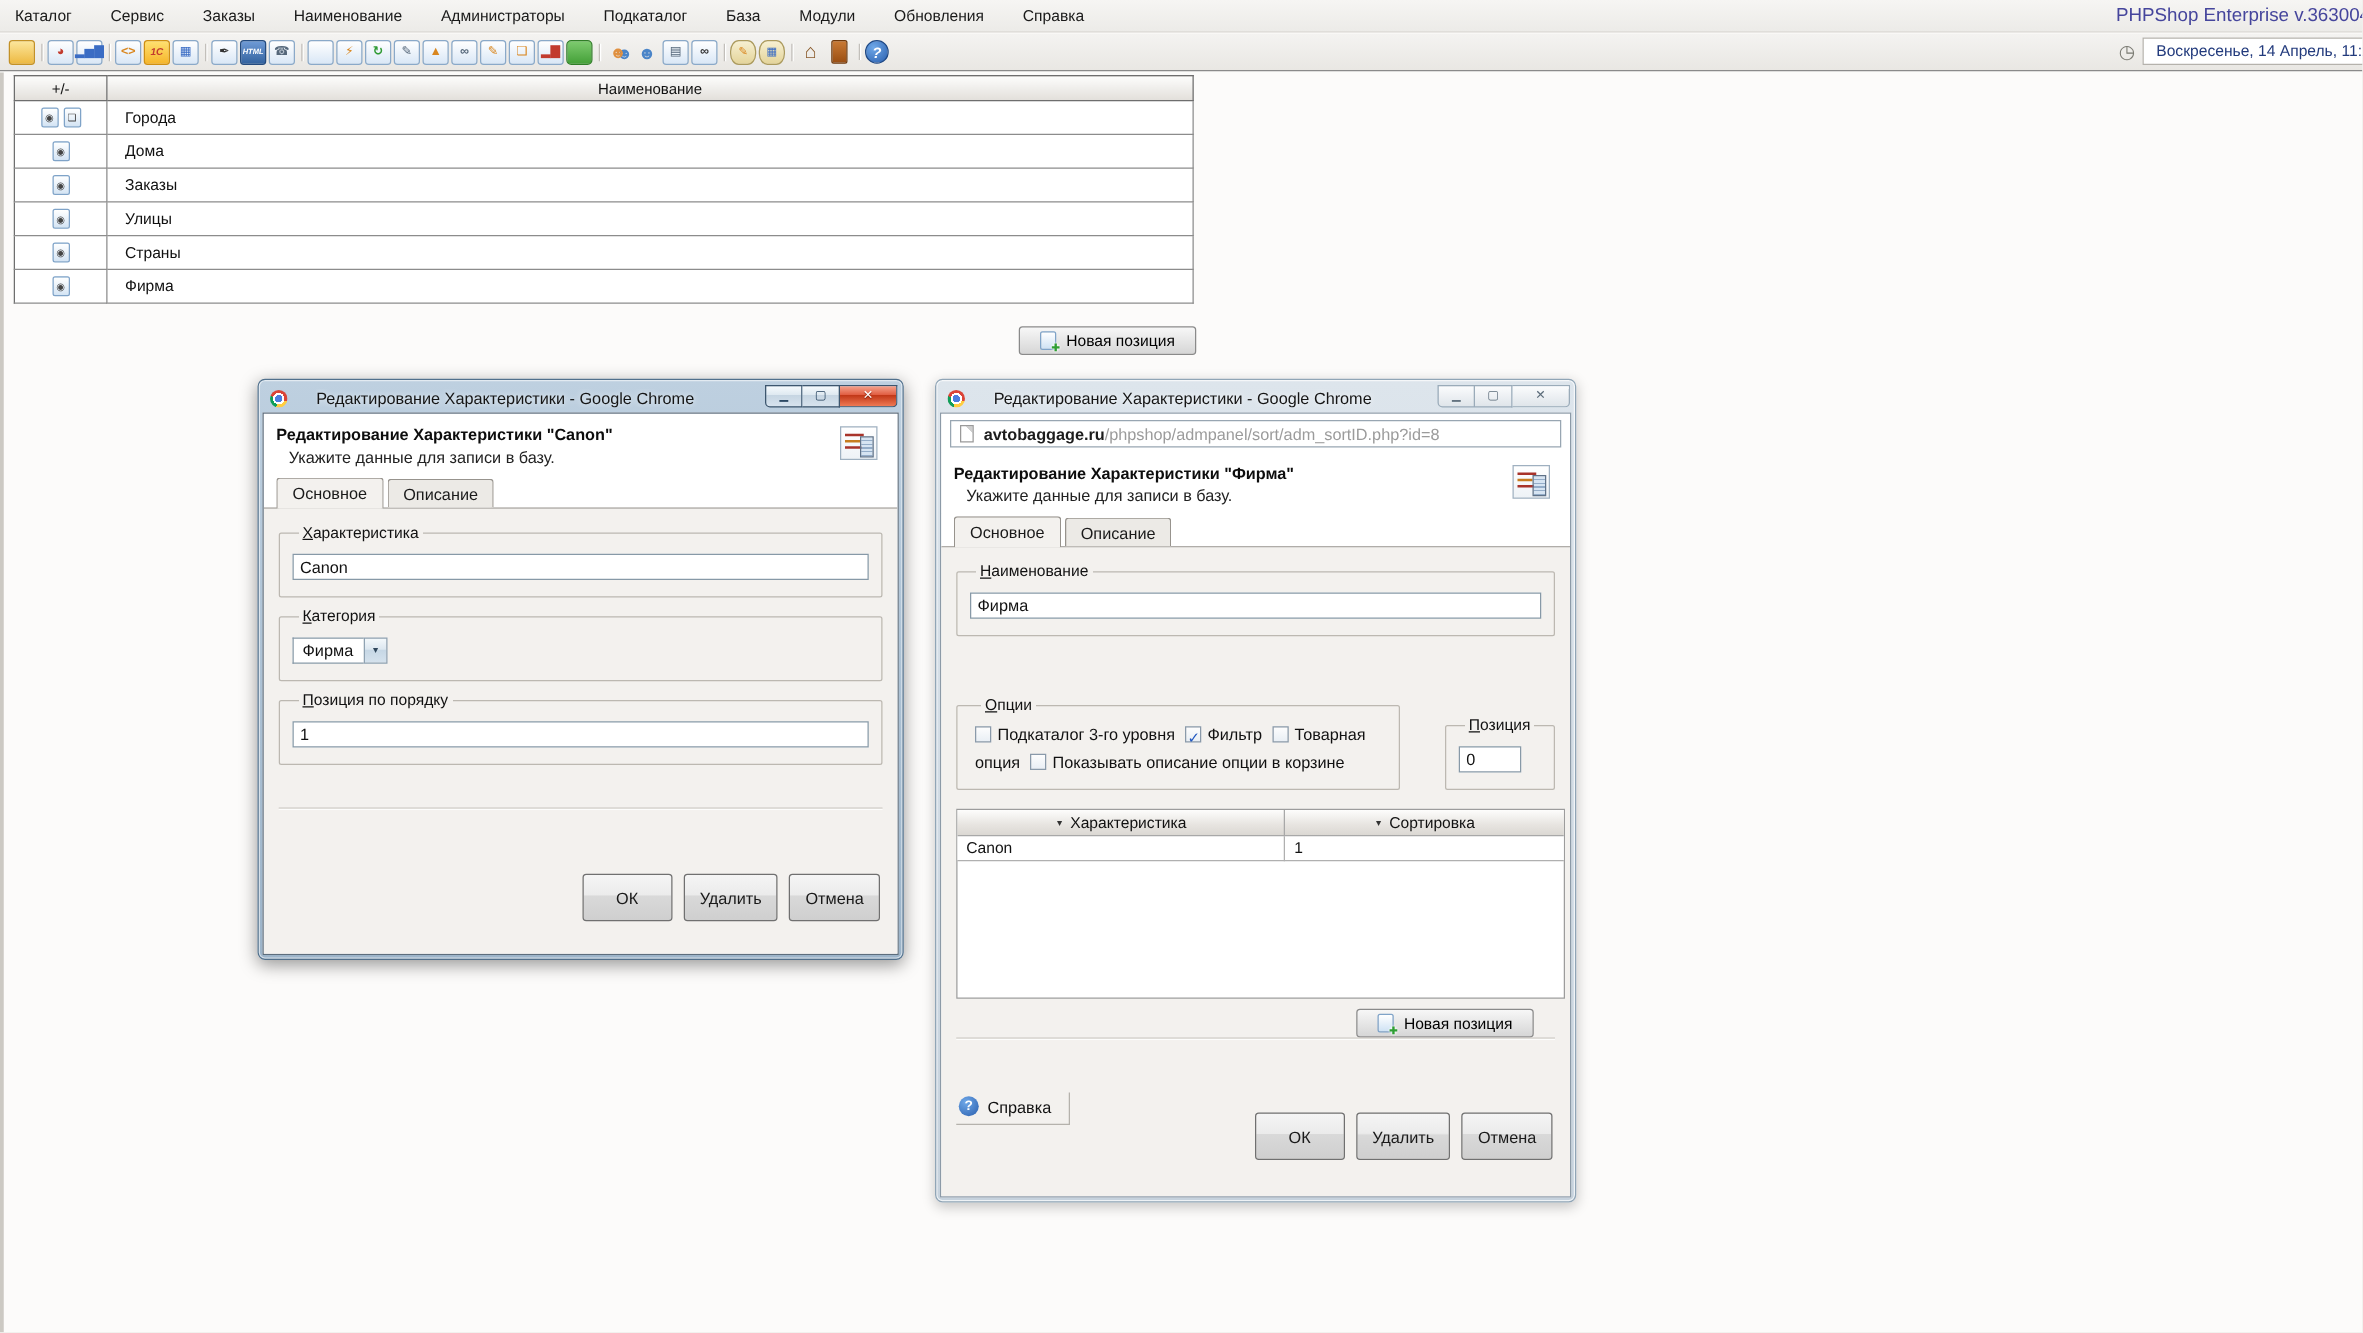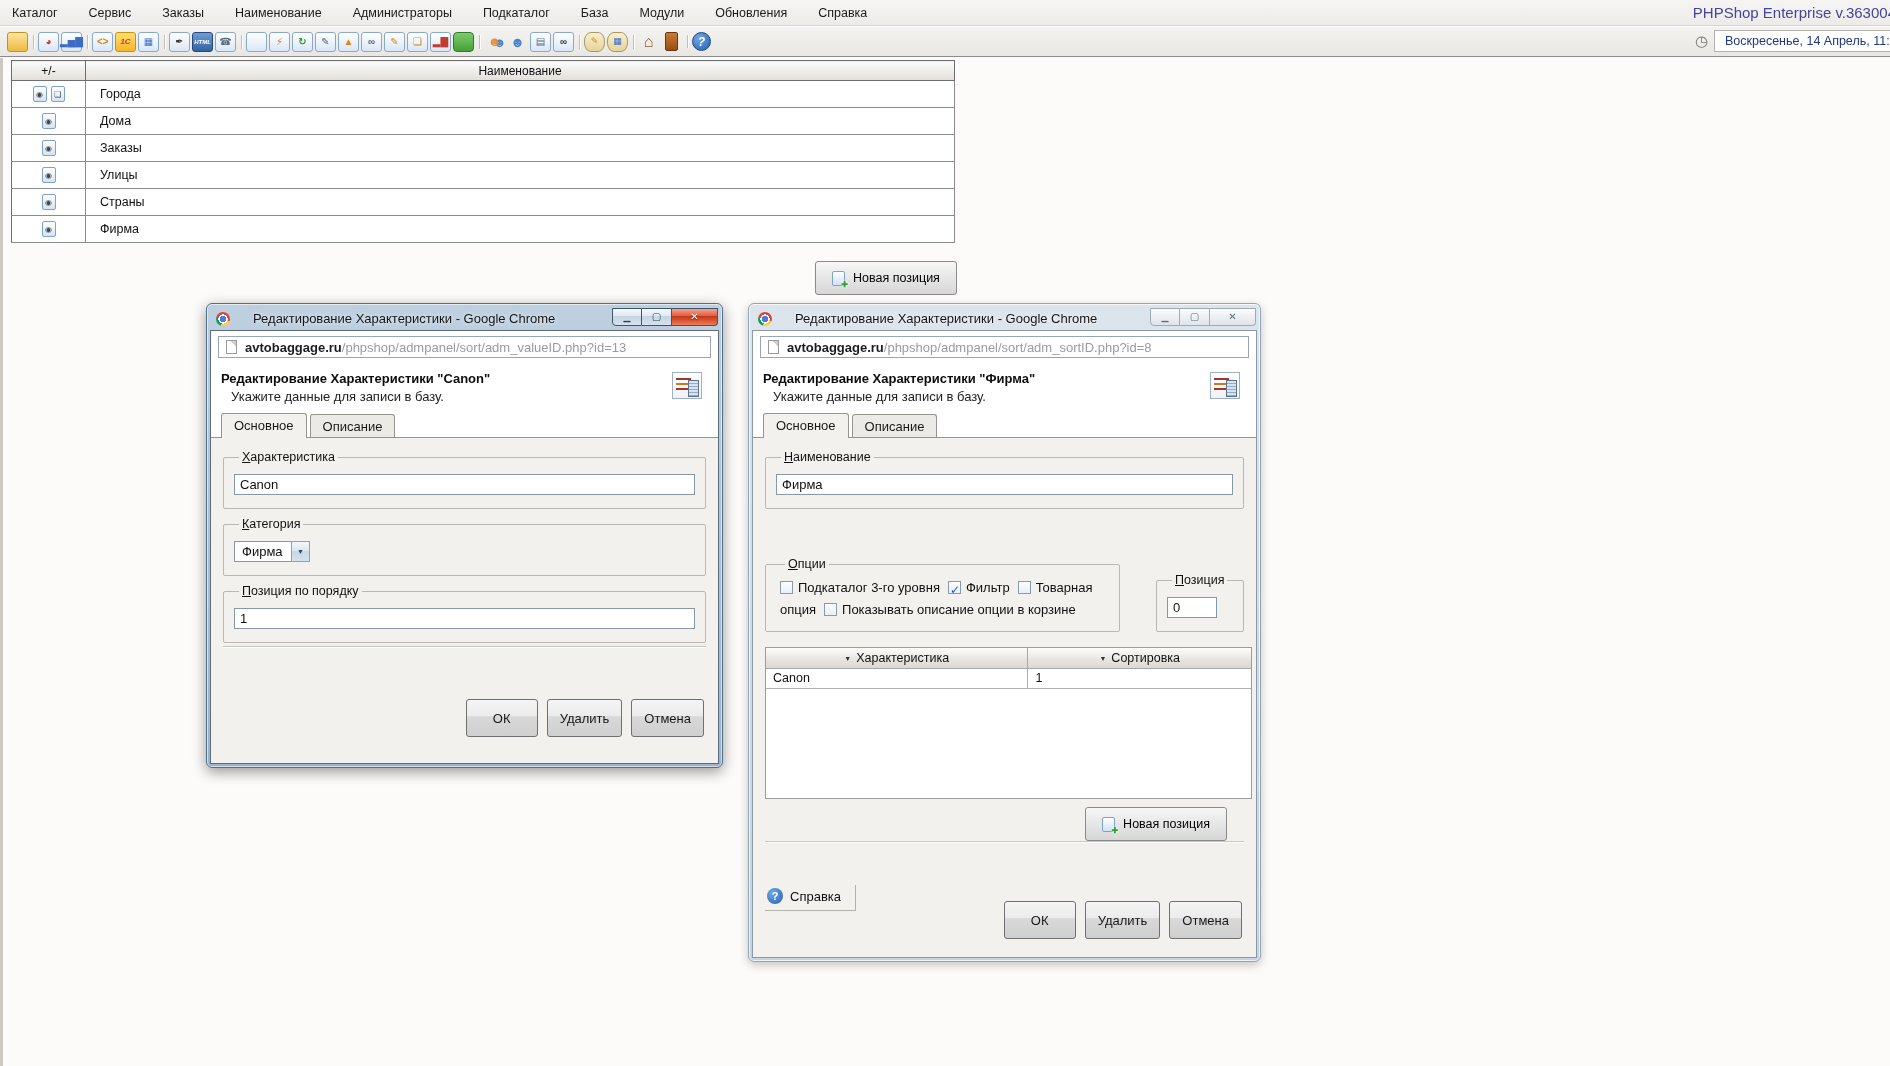--- a/index.html
+++ b/index.html
@@ -61,21 +61,21 @@
   .cat-table td.name-cell{padding-left:14px;}
   .rowico{display:inline-flex;width:14px;height:16px;margin:0 2px;align-items:center;justify-content:center;
     background:linear-gradient(#ffffff,#d4e4f4);border:1px solid #7fa3c8;border-radius:2px;font-size:8px;color:#444;}
   .rowico.view::before{content:"◉";}
   .rowico.copy::before{content:"❏";}
 
   
   .btn{display:inline-flex;align-items:center;justify-content:center;min-width:72px;height:23px;
     border:1px solid #707070;border-radius:3px;font:13px "Liberation Sans",sans-serif;color:#1a1a1a;
     background:linear-gradient(#f5f5f5,#ebebeb 45%,#d9d9d9 46%,#cfcfcf);padding:18px 12px;cursor:default;margin-top:44px;}
-  .newpos-btn{position:absolute;left:812px;top:203px;height:34px;display:inline-flex;align-items:center;gap:8px;
+  .newpos-btn{position:absolute;left:812px;top:203px;height:23px;display:inline-flex;align-items:center;gap:8px;
     border:1px solid #8a8a8a;border-radius:3px;background:linear-gradient(#f7f7f7,#e8e8e8 45%,#d6d6d6);
     font-size:12.5px;padding:0 16px;cursor:default;}
   .newdoc-ico{position:relative;width:13px;height:15px;background:linear-gradient(#fff,#cfe2f4);
     border:1px solid #7fa3c8;border-radius:2px;}
   .newdoc-ico::after{content:"✚";position:absolute;right:-4px;bottom:-4px;font-size:8px;font-weight:bold;
     color:#2f9e33;text-shadow:0 0 2px #fff,0 0 2px #fff;}
 
   
   .window{position:absolute;border-radius:6px;padding:3px;
     background:linear-gradient(#bed0e0,#9cb4c9);border:1px solid #51708c;
@@ -350,26 +350,20 @@
       <div class="titlebar">
         <span class="chrome-ico"></span>
         <span class="title-text">Редактирование Характеристики - Google Chrome</span>
         <span class="winbtns">
           <span class="wb wb-min"></span>
           <span class="wb wb-max"></span>
           <span class="wb close wb-close"></span>
         </span>
       </div>
       <div class="win-body">
-        <div class="urlbar">
-          <div class="urlbox">
-            <span class="page-icon"></span>
-            <span><b class="url-domain">avtobaggage.ru</b><span class="url-path">/phpshop/admpanel/sort/adm_valueID.php?id=13</span></span>
-          </div>
-        </div>
         <div class="dlg-head">
           <div>
             <div class="dlg-title">Редактирование Характеристики "Canon"</div>
             <div class="dlg-sub">Укажите данные для записи в базу.</div>
           </div>
           <span class="form-icon">
               <i></i>
               <i></i>
               <i></i>
             </span>

